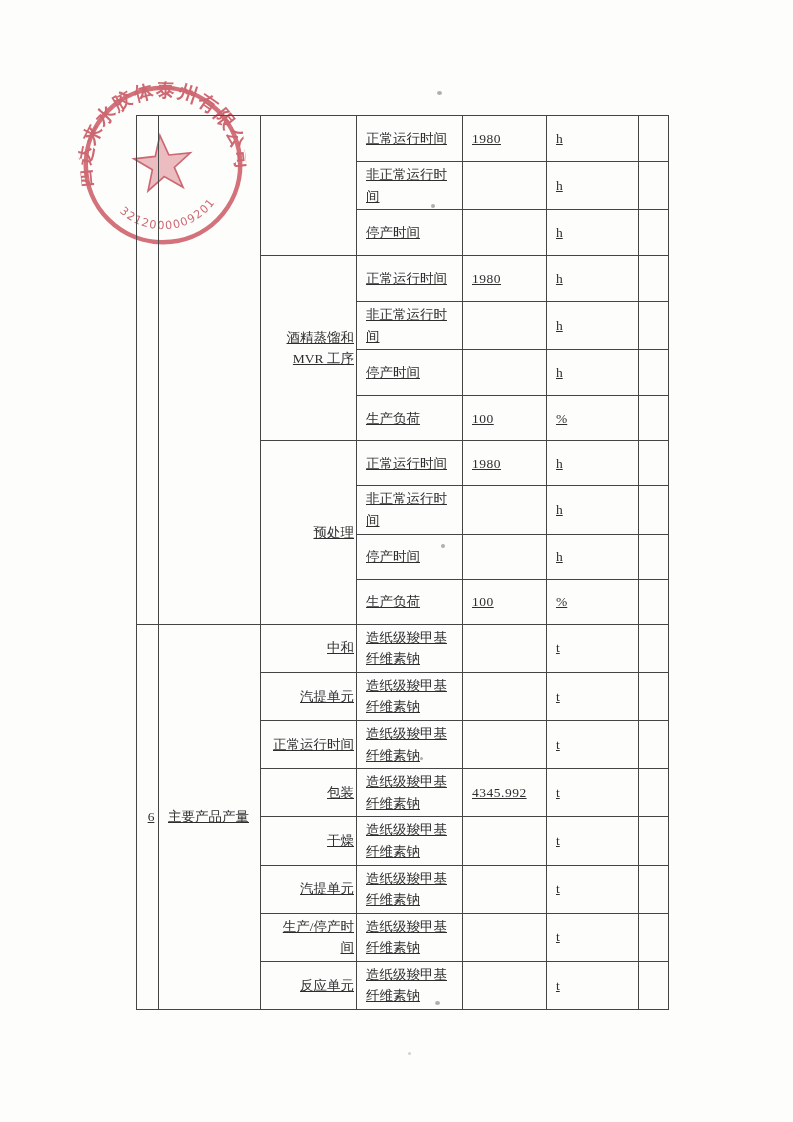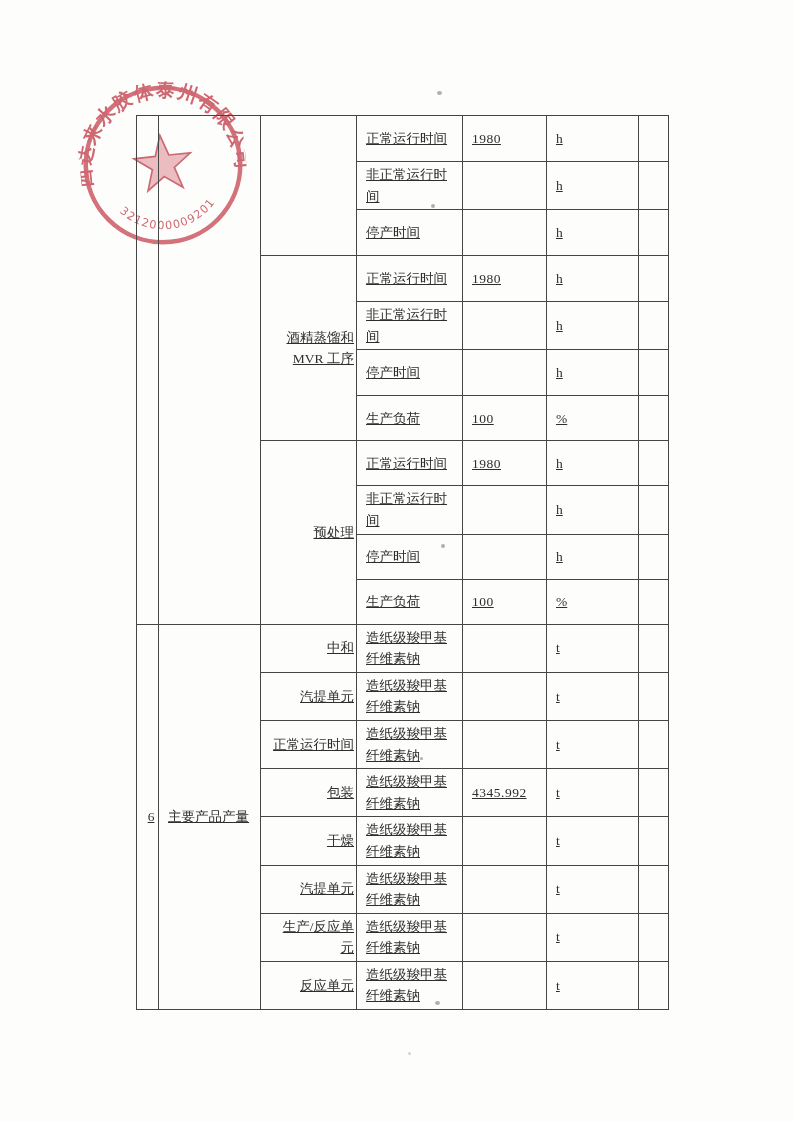--- a/index.html
+++ b/index.html
@@ -203,21 +203,21 @@
         <td class="c-end"></td>
       </tr>
       <tr class="h45">
         <td class="c-proc">汽提单元</td>
         <td class="c-item">造纸级羧甲基纤维素钠</td>
         <td class="c-val"></td>
         <td class="c-unit">t</td>
         <td class="c-end"></td>
       </tr>
       <tr class="h46">
-        <td class="c-proc">生产/反应单元</td>
+        <td class="c-proc">生产/停产时间</td>
         <td class="c-item">造纸级羧甲基纤维素钠</td>
         <td class="c-val"></td>
         <td class="c-unit">t</td>
         <td class="c-end"></td>
       </tr>
       <tr class="h45">
         <td class="c-proc">反应单元</td>
         <td class="c-item">造纸级羧甲基纤维素钠</td>
         <td class="c-val"></td>
         <td class="c-unit">t</td>

